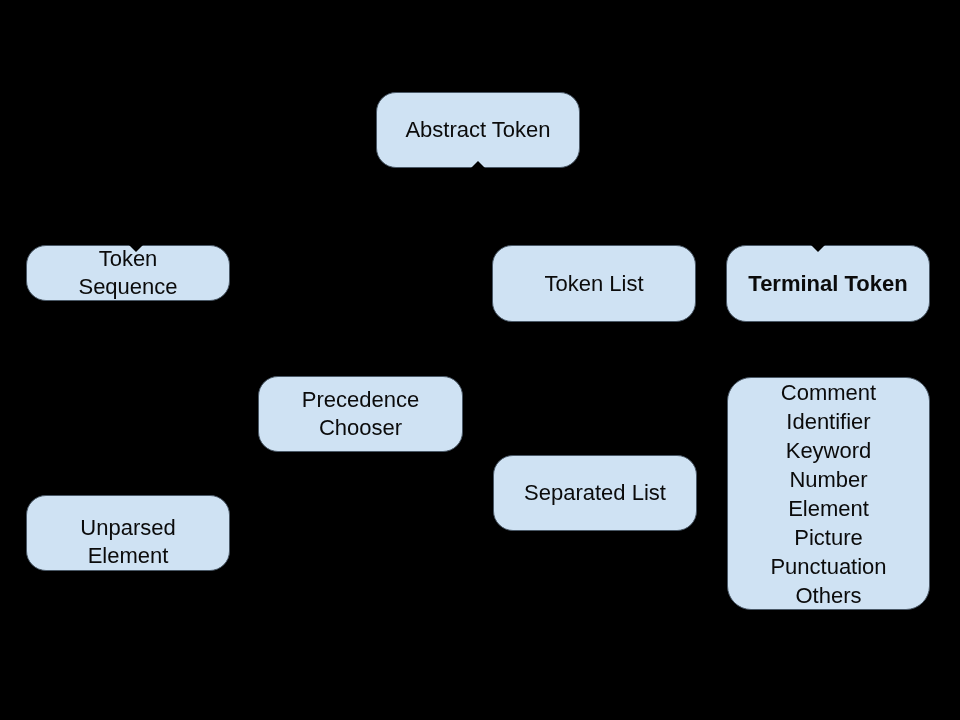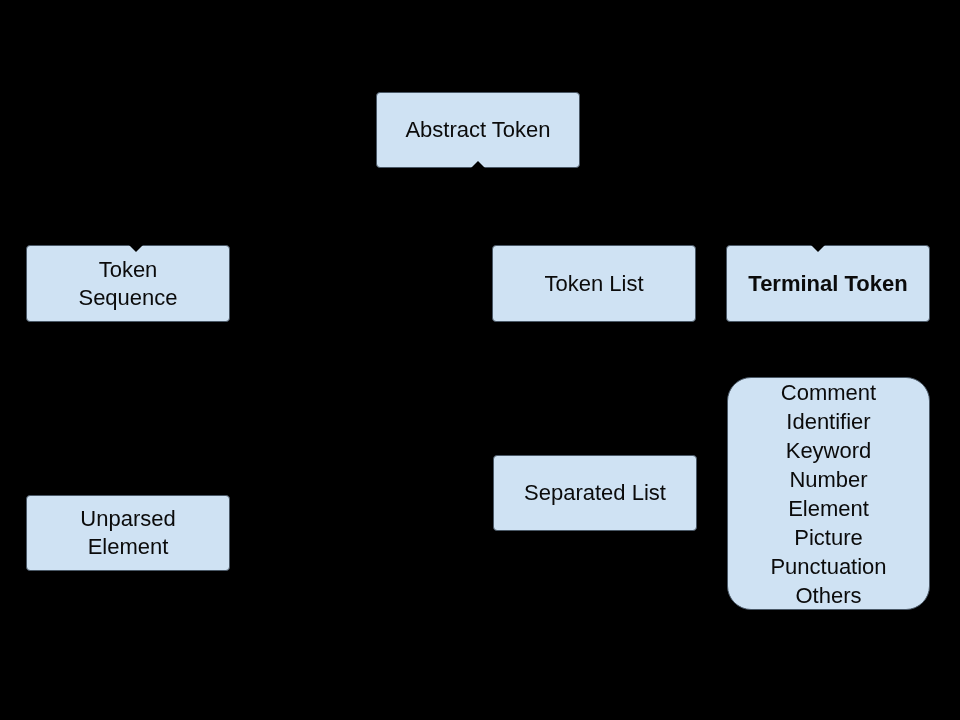--- a/index.html
+++ b/index.html
@@ -13,41 +13,41 @@
     height: 720px;
     background: var(--bg, #000000);
     overflow: hidden;
     font-family: "Liberation Sans", "DejaVu Sans", sans-serif;
   }
   .node {
     position: absolute;
     box-sizing: border-box;
     background: var(--fill, #cfe2f3);
     border: 1.5px solid var(--border, #4a5866);
-    border-radius: 4px;
+    border-radius: 20px;
     display: flex;
     flex-direction: column;
     align-items: center;
     justify-content: center;
     color: var(--text, #0b0b0b);
     font-size: 22px;
     line-height: 28px;
     text-align: center;
   }
   .node .ln { display: block; }
 
   
   #n-abstract   { left: 376px; top:  92px; width: 204px; height: 76px; }
-  #n-sequence   { left:  26px; top: 245px; width: 204px; height: 77px; }
+  #n-sequence   { left:  26px; top: 245px; width: 204px; height: 56px; }
   #n-chooser    { left: 260px; top: 245px; width: 203px; height: 77px; }
   #n-list       { left: 492px; top: 245px; width: 204px; height: 77px; }
   #n-terminal   { left: 726px; top: 245px; width: 204px; height: 77px; font-weight: bold; }
   #n-precedence { left: 258px; top: 376px; width: 205px; height: 76px; }
   #n-separated  { left: 493px; top: 455px; width: 204px; height: 76px; }
-  #n-unparsed   { left:  26px; top: 495px; width: 204px; height: 76px; }
+  #n-unparsed   { left:  26px; top: 495px; width: 204px; height: 76px; justify-content: flex-end; }
   #n-kinds      { left: 727px; top: 377px; width: 203px; height: 233px;
                   border-radius: 24px; line-height: 29px; }
 
   
   .notch {
     position: absolute;
     width: 0;
     height: 0;
     border-left: 8px solid transparent;
     border-right: 8px solid transparent;
@@ -74,20 +74,24 @@
 
 
   <div class="node" id="n-list">
     <span class="ln">Token List</span>
   </div>
 
   <div class="node" id="n-terminal">
     <span class="ln">Terminal Token</span>
   </div>
 
+  <div class="node" id="n-precedence">
+    <span class="ln">Precedence</span>
+    <span class="ln">Chooser</span>
+  </div>
 
   <div class="node" id="n-separated">
     <span class="ln">Separated List</span>
   </div>
 
   <div class="node" id="n-unparsed">
     <span class="ln">Unparsed</span>
     <span class="ln">Element</span>
   </div>
 

